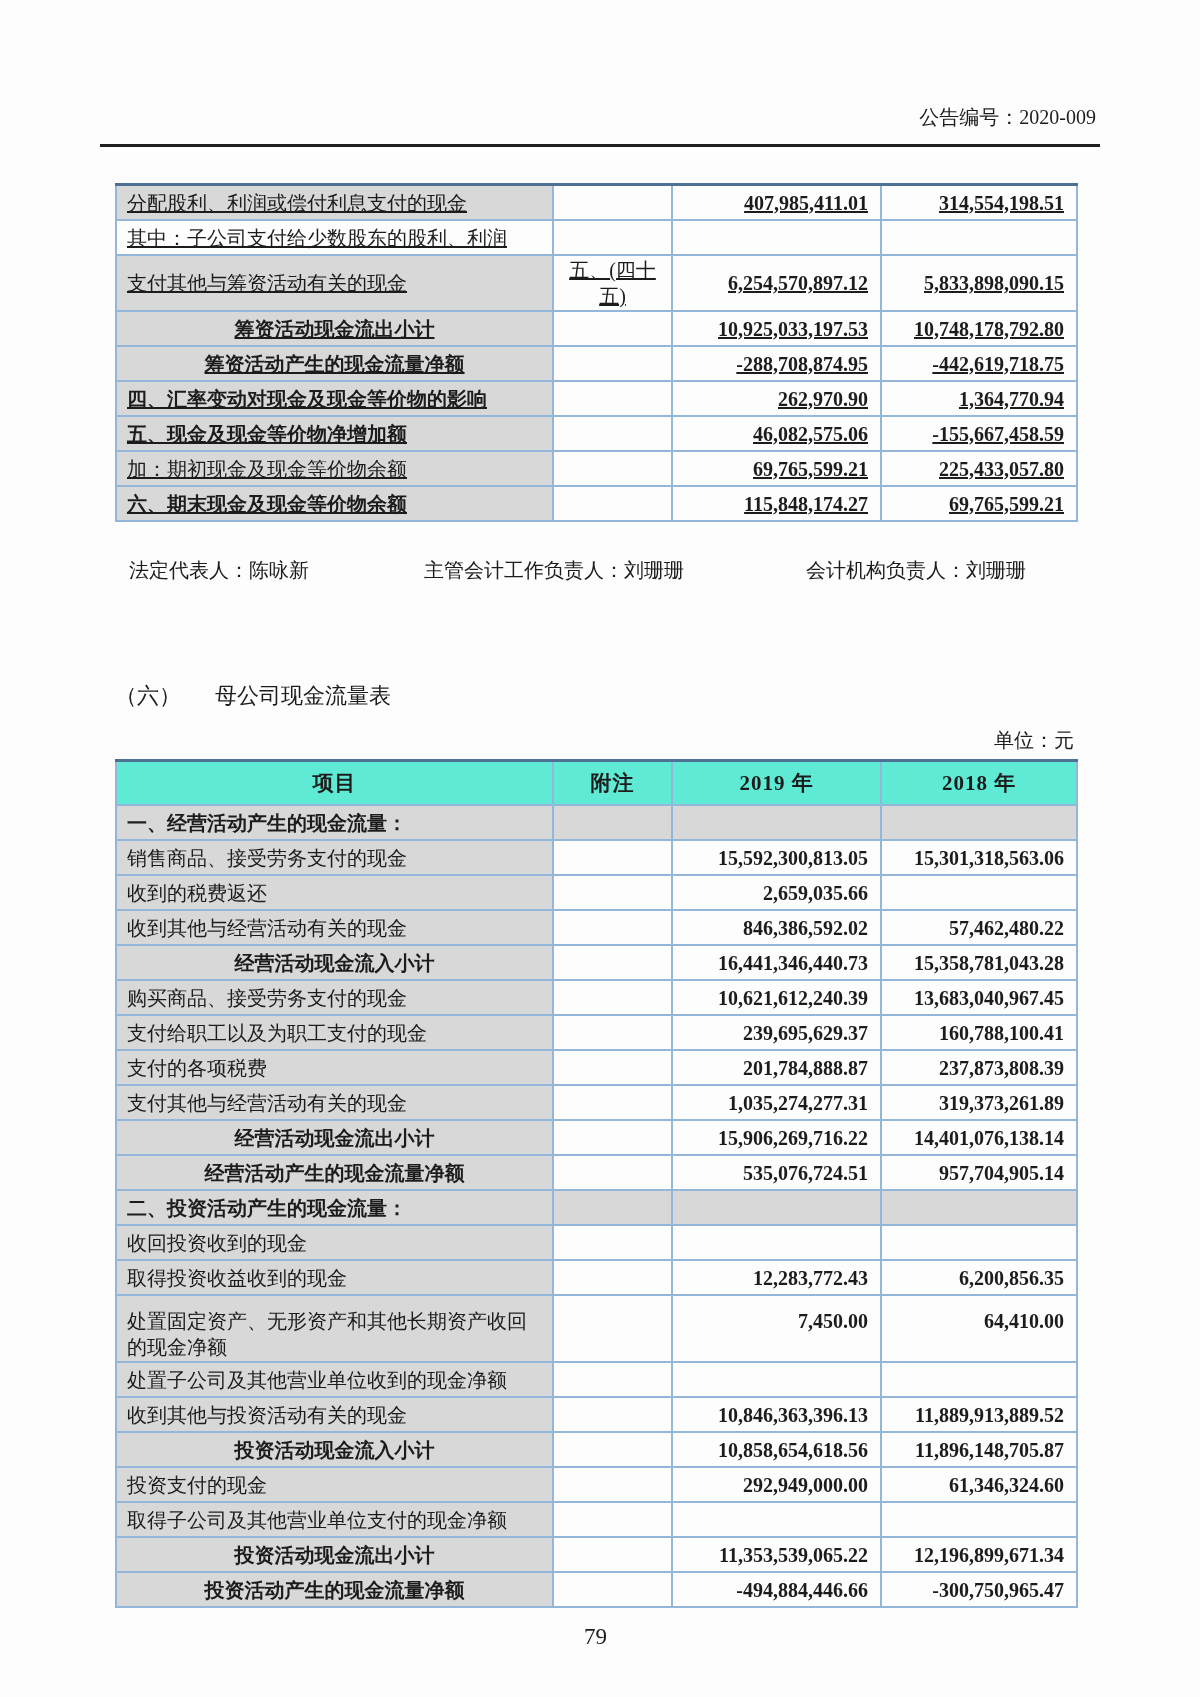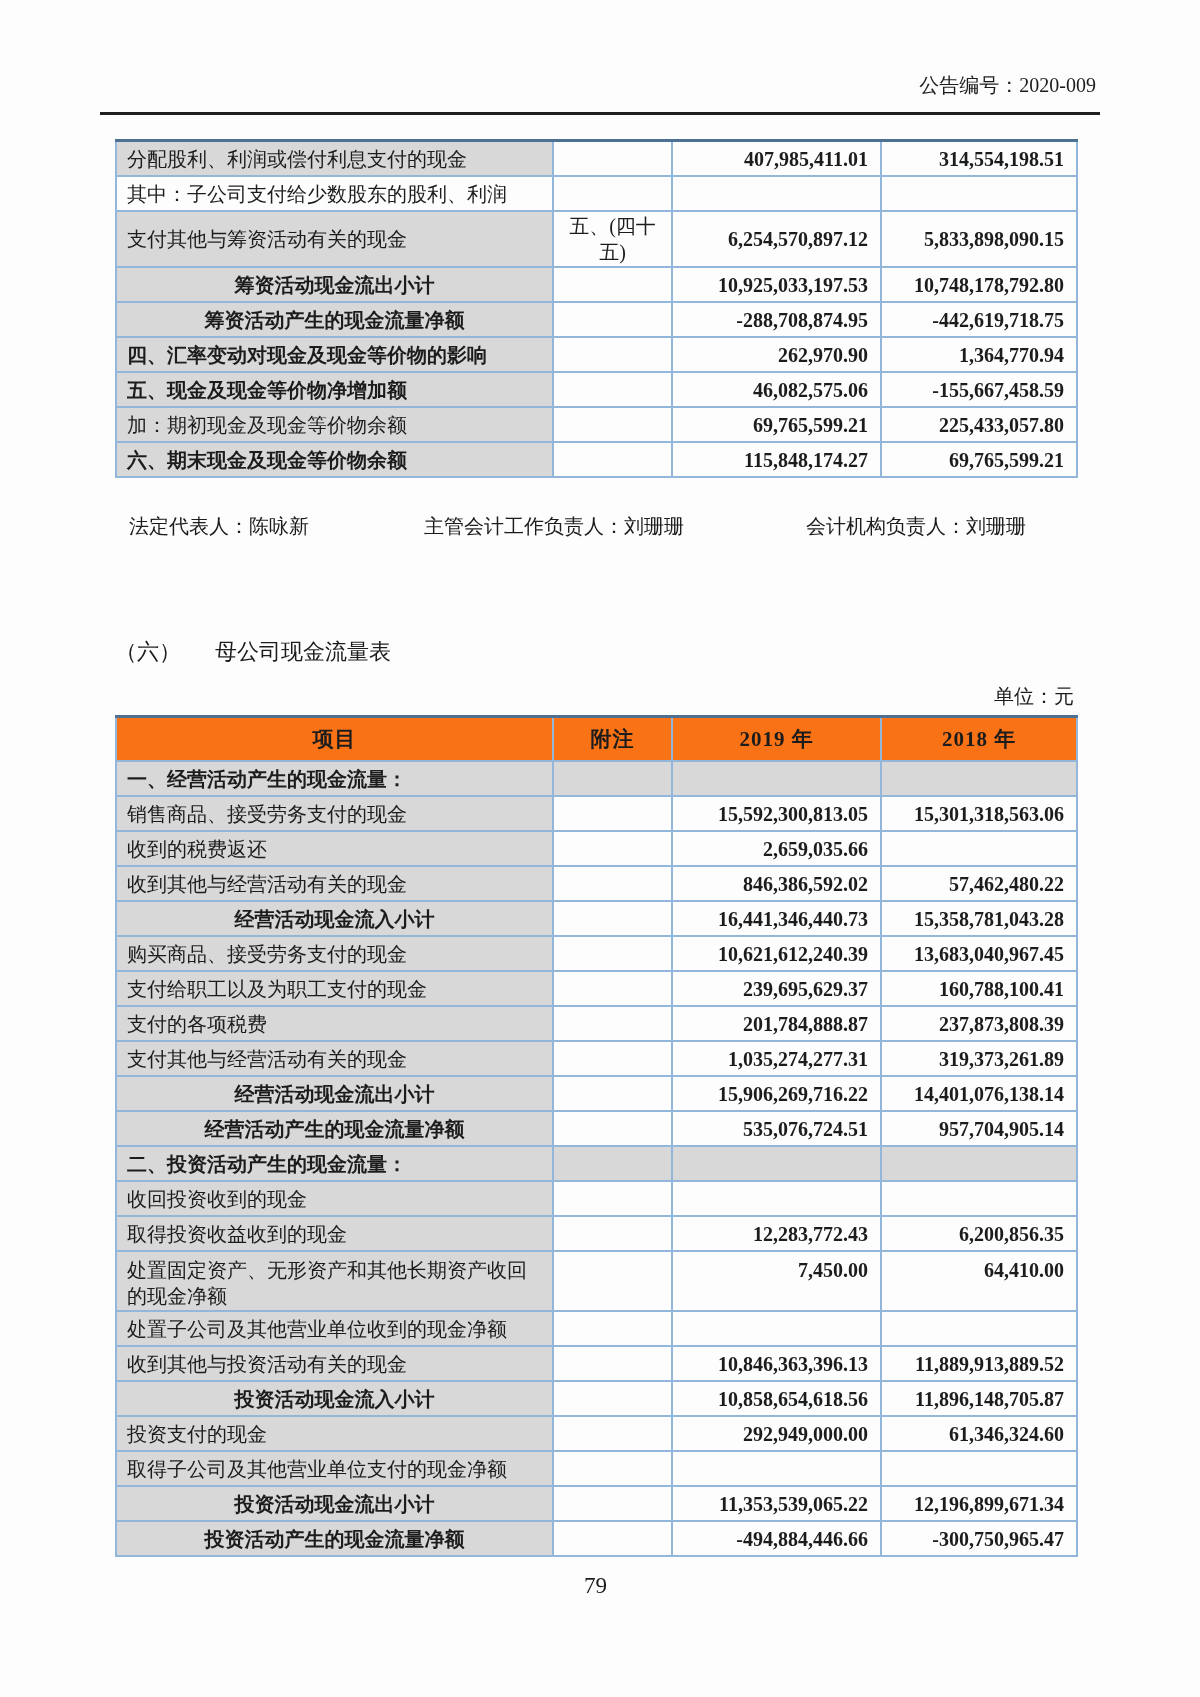--- a/index.html
+++ b/index.html
@@ -1,44 +1,44 @@
 <!DOCTYPE html>
 <html><head>
 <meta charset="utf-8">
 <style>
   html,body { margin:0; padding:0; background:#e9e9e9; }
   .page {
     width:1200px; height:1697px; background:#fdfdfd; margin:0 auto; position:relative;
     font-family:"Liberation Serif","DejaVu Serif",serif; color:#1c1c1c; overflow:hidden;
   }
-  .doc-header { padding-top:72px; padding-right:104px; text-align:right; font-size:20px; }
+  .doc-header { padding-top:104px; padding-right:104px; text-align:right; font-size:20px; }
   .header-rule { margin:13px 100px 0 100px; border-top:3px solid #202020; }
   .content { margin-left:115px; width:961px; }
 
   table.fin {
     border-collapse:collapse; table-layout:fixed; width:961px;
     border:2px solid #7ba3cb; border-top:3px solid #4e7093;
   }
   table.fin td, table.fin th { border:2px solid #93b7da; overflow:hidden; }
   table.fin td { font-size:20px; height:31px; line-height:26px; vertical-align:middle; }
   table.fin thead th {
-    background:#f97316; font-size:21px; font-weight:bold; height:40px;
+    background:#5eead4; font-size:21px; font-weight:bold; height:40px;
     text-align:center; letter-spacing:1px;
   }
   td.lbl { background:#d8d8d8; text-align:left; padding:1px 8px 1px 10px; }
   td.lbl.white { background:#fdfdfd; }
   td.note { background:#fdfdfd; text-align:center; font-size:15px; padding:1px 3px; }
   td.num { background:#fdfdfd; text-align:right; font-weight:bold; padding:1px 12px 1px 4px; }
   tr.item-bold td.lbl { font-weight:bold; }
   tr.subtotal td.lbl { text-align:center; font-weight:bold; padding-left:8px; }
   tr.section td { background:#d8d8d8; }
   tr.section td.lbl { font-weight:bold; }
-  tr.twoline td { vertical-align:top; padding-top:5px; }
-
-  .table1 { margin-top:24px; }
+  tr.twoline td { vertical-align:top; padding-top:12px; }
+
+  .table1 { margin-top:36px;text-decoration:underline; }
   .sign-line { margin-top:35px; position:relative; height:28px; font-size:20px; }
   .sign-line span { position:absolute; white-space:nowrap; }
   .sign-legal { left:14px; }
   .sign-chief { left:309px; }
   .sign-dept  { left:691px; }
   .section-title { margin-top:96px; font-size:22px; font-weight:normal; }
   .section-title .sec-no { margin-right:34px; }
   .unit-line { margin-top:16px; text-align:right; font-size:20px; padding-right:2px; }
   .table2 { margin-top:5px; }
   .page-number { margin-top:16px; width:961px; text-align:center; font-size:23px; }

